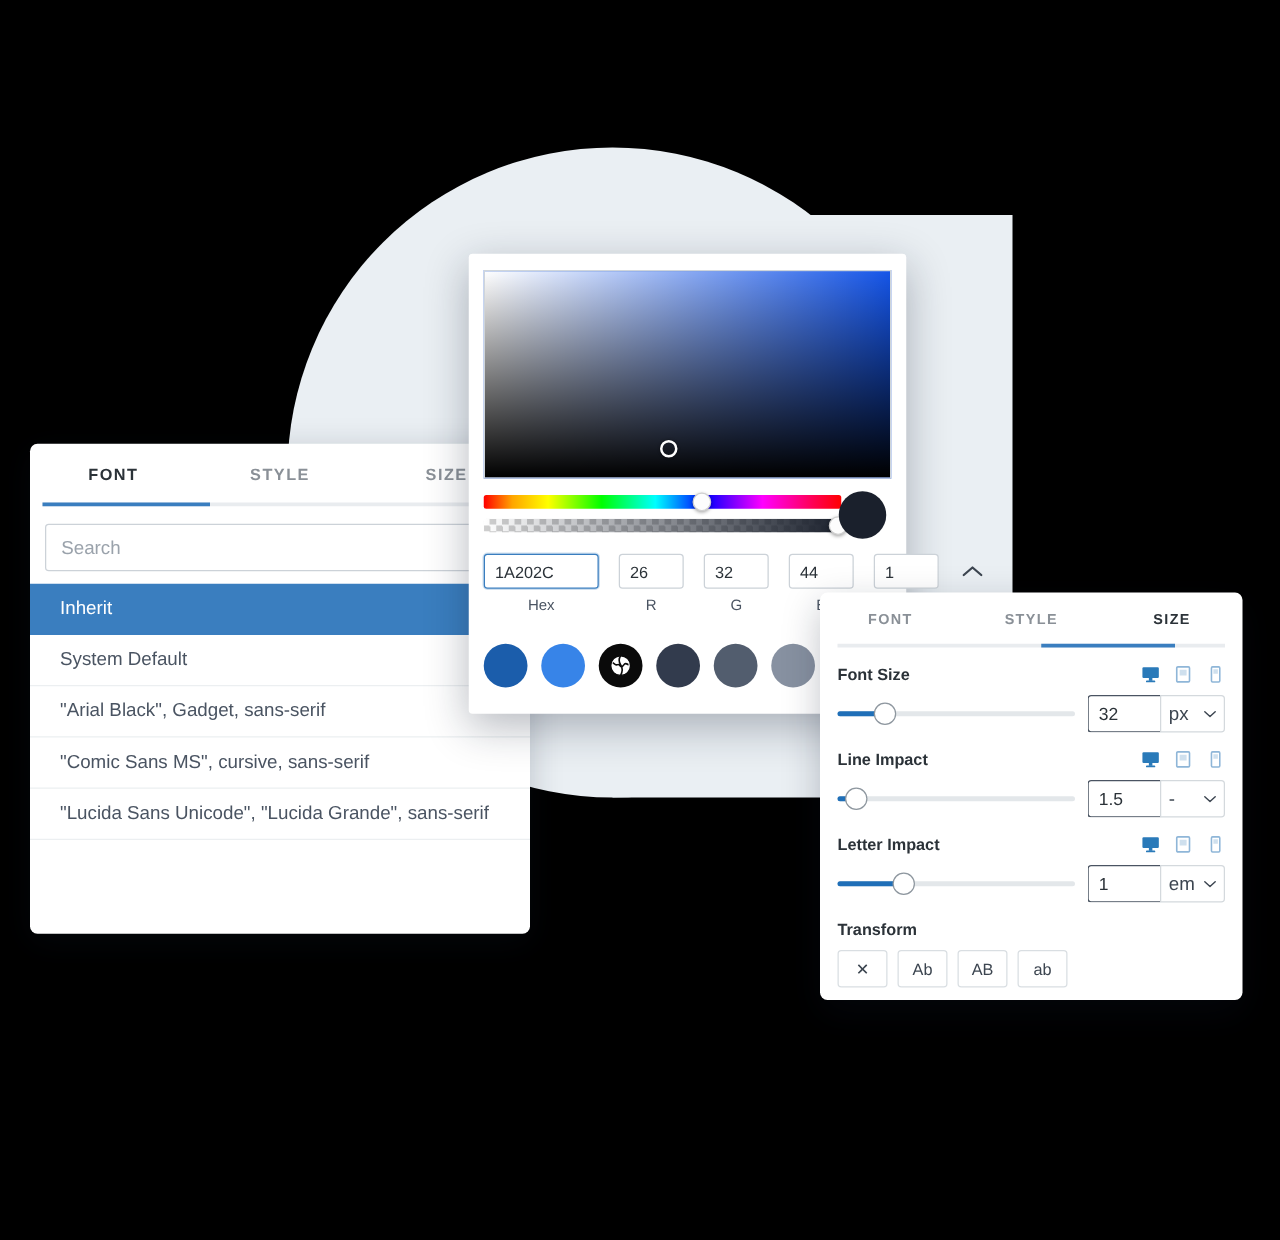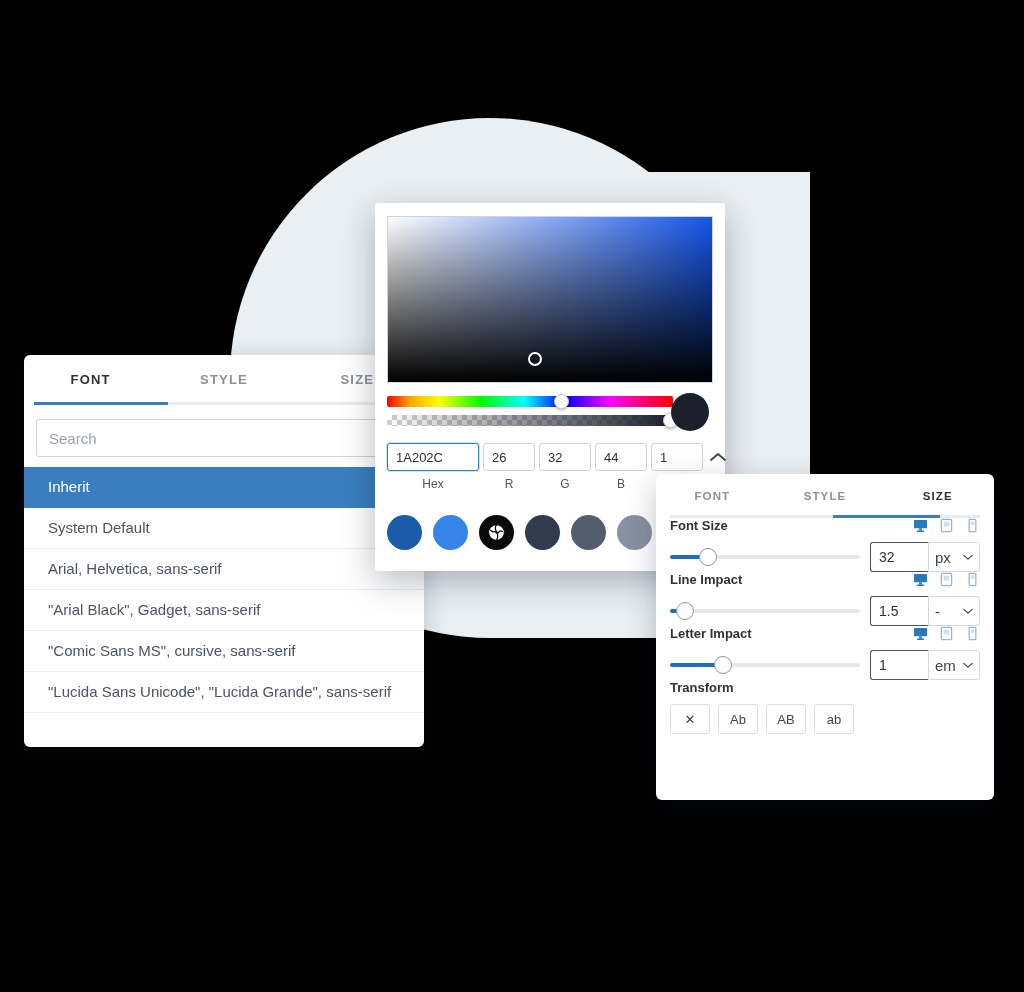--- a/index.html
+++ b/index.html
@@ -138,21 +138,21 @@
   #hue-thumb{left:179px;top:191px;}
   #alpha-thumb{left:288px;top:210px;}
   .preview-dot{
     position:absolute;right:16px;top:190px;
     width:38px;height:38px;border-radius:50%;
     background:#1a202c;
   }
 
   .fields{
     position:absolute;left:12px;top:240px;right:12px;height:60px;
-    display:flex;align-items:flex-start;gap:4px;
+    display:flex;align-items:flex-start;gap:16px;
   }
   .fld{display:flex;flex-direction:column;align-items:center;}
   .fld input{
     box-sizing:border-box;height:28px;
     border:1px solid #ccd2d8;border-radius:3px;
     padding:0 8px;font-size:13px;color:#2b3238;
     font-family:"Liberation Sans", sans-serif;outline:none;background:#fff;
   }
   .fld.hex input{width:92px;border:1px solid #3a7ebf;box-shadow:0 0 0 1px rgba(58,126,191,.25);}
   .fld.num input{width:52px;}
@@ -183,20 +183,21 @@
     overflow:hidden;
   }
   #size-panel .tabs{height:44px;}
   #size-panel .tab{line-height:44px;font-size:11.5px;letter-spacing:1.1px;}
   #size-panel .tab-rail{left:14px;right:14px;}
   #size-panel .tab-underline{left:177px;width:107px;}
 
   .ctrl-group{padding:0 14px;}
   .ctrl-head{
     display:flex;justify-content:space-between;
+    margin-top:14px;
   }
   .ctrl-label{font-size:13px;font-weight:bold;color:#2b3238;}
   .devices{display:flex;gap:11px;align-items:center;}
   .dev{width:15px;height:15px;display:flex;align-items:center;justify-content:center;cursor:pointer;}
 
   .ctrl-row{display:flex;align-items:center;gap:10px;margin-top:9px;}
   .track{
     position:relative;flex:1 1 auto;height:4px;background:#e3e7ea;border-radius:2px;
   }
   .track-fill{position:absolute;left:0;top:0;height:4px;background:#1f6fb8;border-radius:2px;}
@@ -245,21 +246,20 @@
       <div class="tab-underline"></div>
     </div>
 
     <div class="search-wrap">
       <input class="search-input" type="text" placeholder="Search" style="">
     </div>
 
     <ul class="font-list">
       <li class="font-item selected">Inherit</li>
       <li class="font-item">System Default</li>
-      <li class="font-item">Arial, Helvetica, sans-serif</li>
       <li class="font-item">"Arial Black", Gadget, sans-serif</li>
       <li class="font-item">"Comic Sans MS", cursive, sans-serif</li>
       <li class="font-item">"Lucida Sans Unicode", "Lucida Grande", sans-serif</li>
     </ul>
   </div>
 
   <div class="panel" id="color-panel">
 
     <div class="sv-area">
       <div class="sv-cursor"></div>

